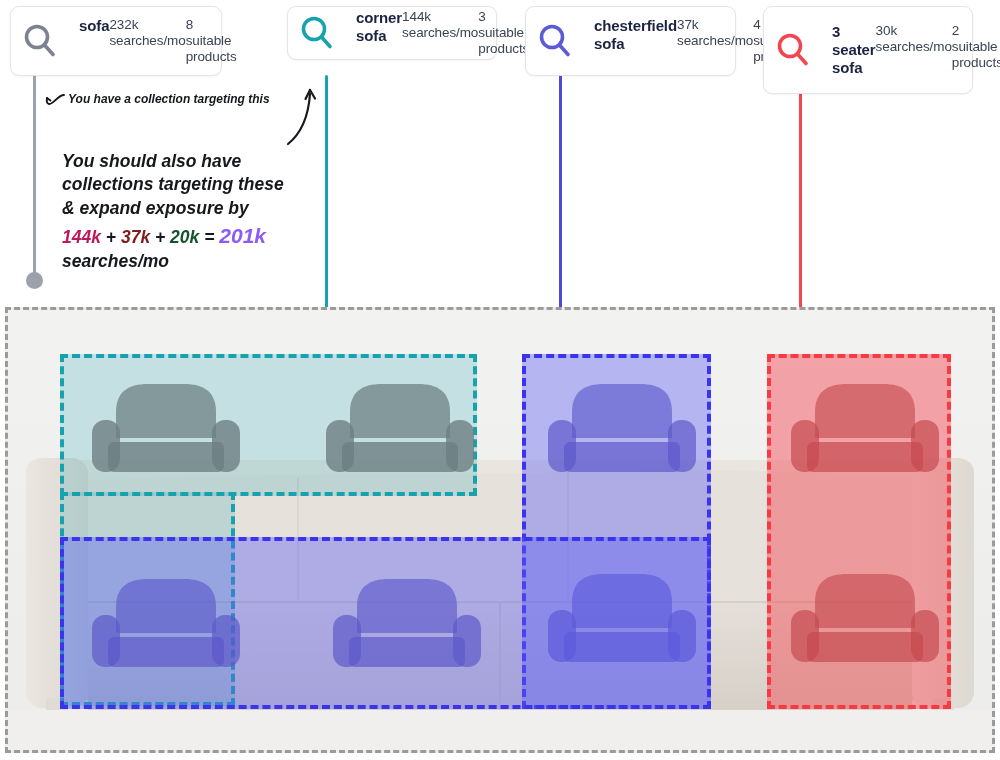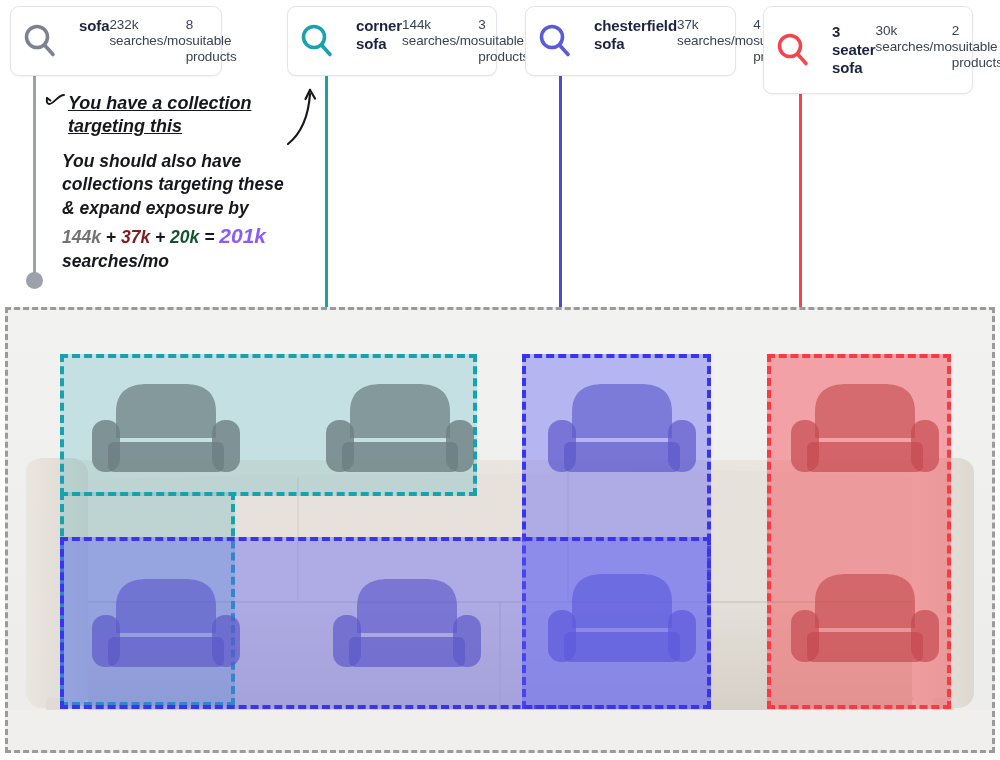--- a/index.html
+++ b/index.html
@@ -23,24 +23,24 @@
   .kw-text{display:flex;flex-direction:row;line-height:1.18;margin-left:11px;}
   .kw-title{font-size:15px;font-weight:bold;color:#1c2340;letter-spacing:-.1px;}
   .kw-sub{font-size:13.5px;color:#3b4352;letter-spacing:-.1px;}
 
   
   .conn{position:absolute;width:3px;border-radius:2px;}
   .conn-dot{position:absolute;border-radius:50%;}
 
   
   .anno{position:absolute;font-style:italic;font-weight:bold;color:#16181d;}
-  .anno-1{left:68px;top:92px;width:220px;font-size:18px;line-height:1.3;text-decoration:underline;}
+  .anno-1{left:68px;top:92px;width:220px;font-size:12px;line-height:1.3;}
   .anno-2{left:62px;top:150px;width:230px;font-size:17.5px;line-height:1.33;text-align:left;}
   .sum-line{white-space:nowrap;}
-  .s-teal{color:#737373;}
+  .s-teal{color:#be185d;}
   .s-indigo{color:#7f1d1d;}
   .s-red{color:#14532d;}
   .s-tot{color:#8b5cf6;font-size:21px;}
   .s-op{color:#16181d;}
   .anno-tail{display:block;}
 
   
   #panel{
     position:absolute;left:5px;top:307px;width:990px;height:446px;
     border:3px dashed #9b9b9b;box-sizing:border-box;background:#efefee;
@@ -84,21 +84,21 @@
           <line x1="23.5" y1="23" x2="32" y2="32.5" stroke="#7c828f" stroke-width="3.6" stroke-linecap="round"></line>
         </svg>
     </span>
     <span class="kw-text">
       <span class="kw-title">sofa</span>
       <span class="kw-sub">232k searches/mo</span>
       <span class="kw-sub">8 suitable products</span>
     </span>
   </div>
 
-  <div class="kw-card" style="left:287px;top:6px;width:210px;height:70px;">
+  <div class="kw-card" style="left:287px;top:6px;width:210px;height:54px;">
     <span class="kw-icon">
       <svg viewBox="0 0 38 38">
           <circle cx="16" cy="15" r="10.5" fill="none" stroke="#17a2ad" stroke-width="3.6"></circle>
           <line x1="23.5" y1="23" x2="32" y2="32.5" stroke="#17a2ad" stroke-width="3.6" stroke-linecap="round"></line>
         </svg>
     </span>
     <span class="kw-text">
       <span class="kw-title">corner sofa</span>
       <span class="kw-sub">144k searches/mo</span>
       <span class="kw-sub">3 suitable products</span>

